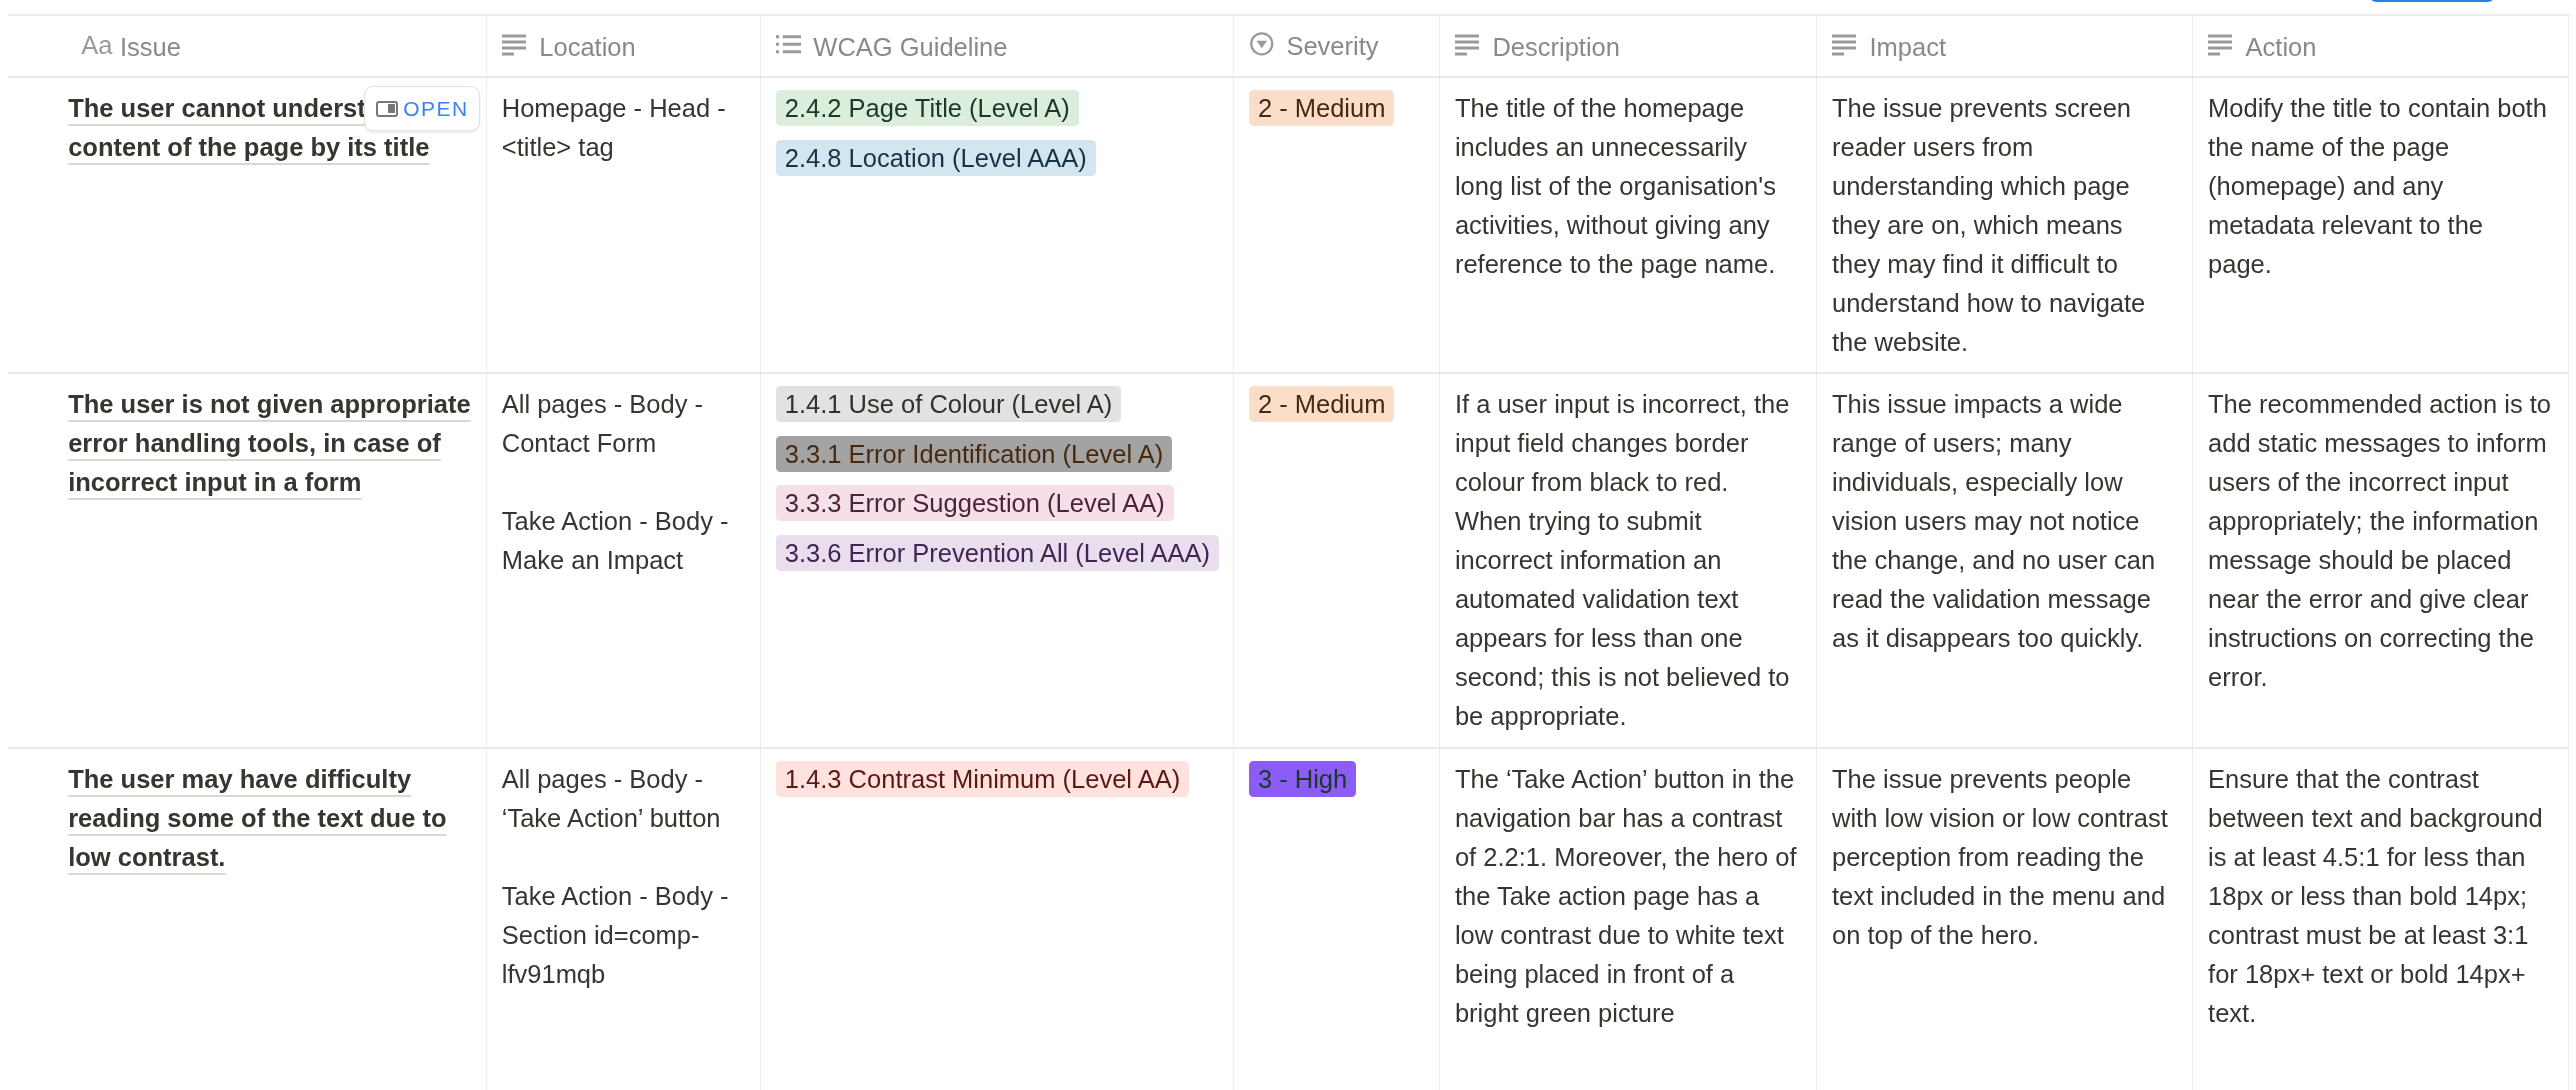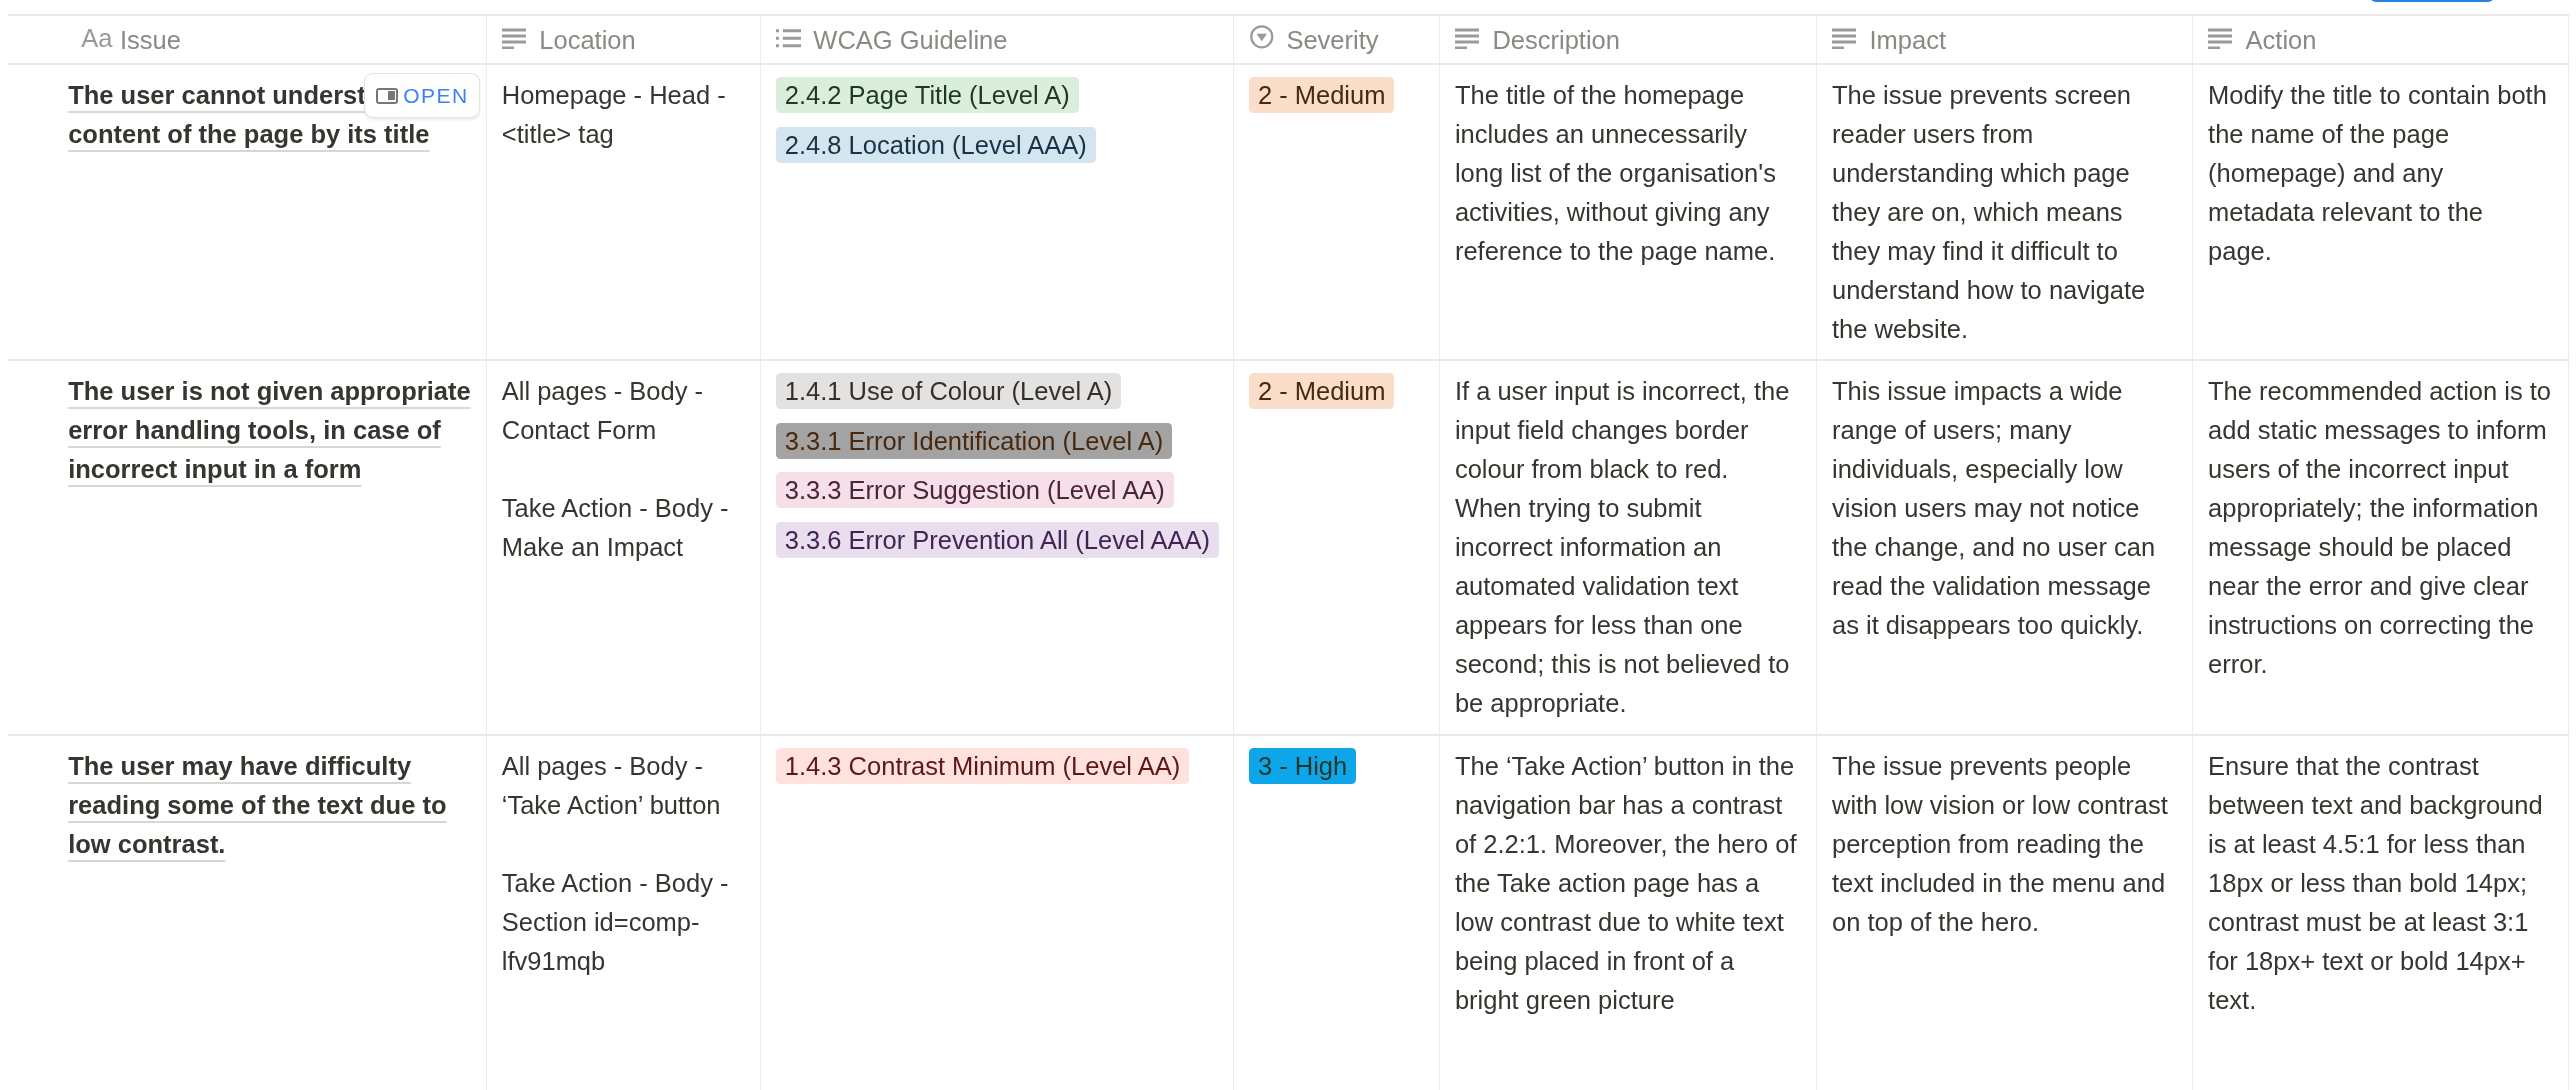--- a/index.html
+++ b/index.html
@@ -18,21 +18,21 @@
     width: 2561px;
   }
   table.db th, table.db td {
     border-right: 1.5px solid #ededec;
     vertical-align: top; text-align: left; box-sizing: border-box;
   }
   table.db th:last-child, table.db td:last-child { border-right: 1.5px solid #ededec; }
   table.db thead tr { border-top: 2.2px solid #e9e9e7; border-bottom: 2.2px solid #e9e9e7; }
   table.db tbody tr { border-bottom: 2.2px solid #e9e9e7; }
   th {
-    height: 49px; font-weight: normal; font-size: 25.5px; color: #8a8984;
+    height: 62px; font-weight: normal; font-size: 25.5px; color: #8a8984;
     padding: 0 15px; vertical-align: middle !important; white-space: nowrap;
   }
   th .hicon { display: inline-block; width: 27px; margin-right: 10.5px; vertical-align: middle; }
   th .hlabel { vertical-align: middle; }
   th.col-issue { padding-left: 73px; }
   th.col-issue .aa { font-size: 25.5px; color: #9b9a97; margin-right: 7.5px; }
   td {
     font-size: 25.5px; line-height: 39px; padding: 10.5px 15px 10.5px 15px;
     color: #37352f;
   }
@@ -215,21 +215,21 @@
         <span class="loc-line">Take Action - Body -</span>
         <span class="loc-line">Section id=comp-</span>
         <span class="loc-line">lfv91mqb</span>
       </td>
       <td>
         <div class="tags">
           <span class="tag" style="background:#ffe2dd;color:#5d1715">1.4.3 Contrast Minimum (Level AA)</span>
         </div>
       </td>
       <td>
-        <span class="sev" style="background:#0ea5e9;color:#1c3829">3 - High</span>
+        <span class="sev" style="background:#8b5cf6;color:#1c3829">3 - High</span>
       </td>
       <td><span>The ‘Take Action’ button in the navigation bar has a contrast of 2.2:1. Moreover, the hero of the Take action page has a low contrast due to white text being placed in front of a bright green picture</span></td>
       <td><span>The issue prevents people with low vision or low contrast perception from reading the text included in the menu and on top of the hero.</span></td>
       <td><span>Ensure that the contrast between text and background is at least 4.5:1 for less than 18px or less than bold 14px; contrast must be at least 3:1 for 18px+ text or bold 14px+ text.</span></td>
     </tr>
   </tbody>
 </table>
 
 
 </body></html>

